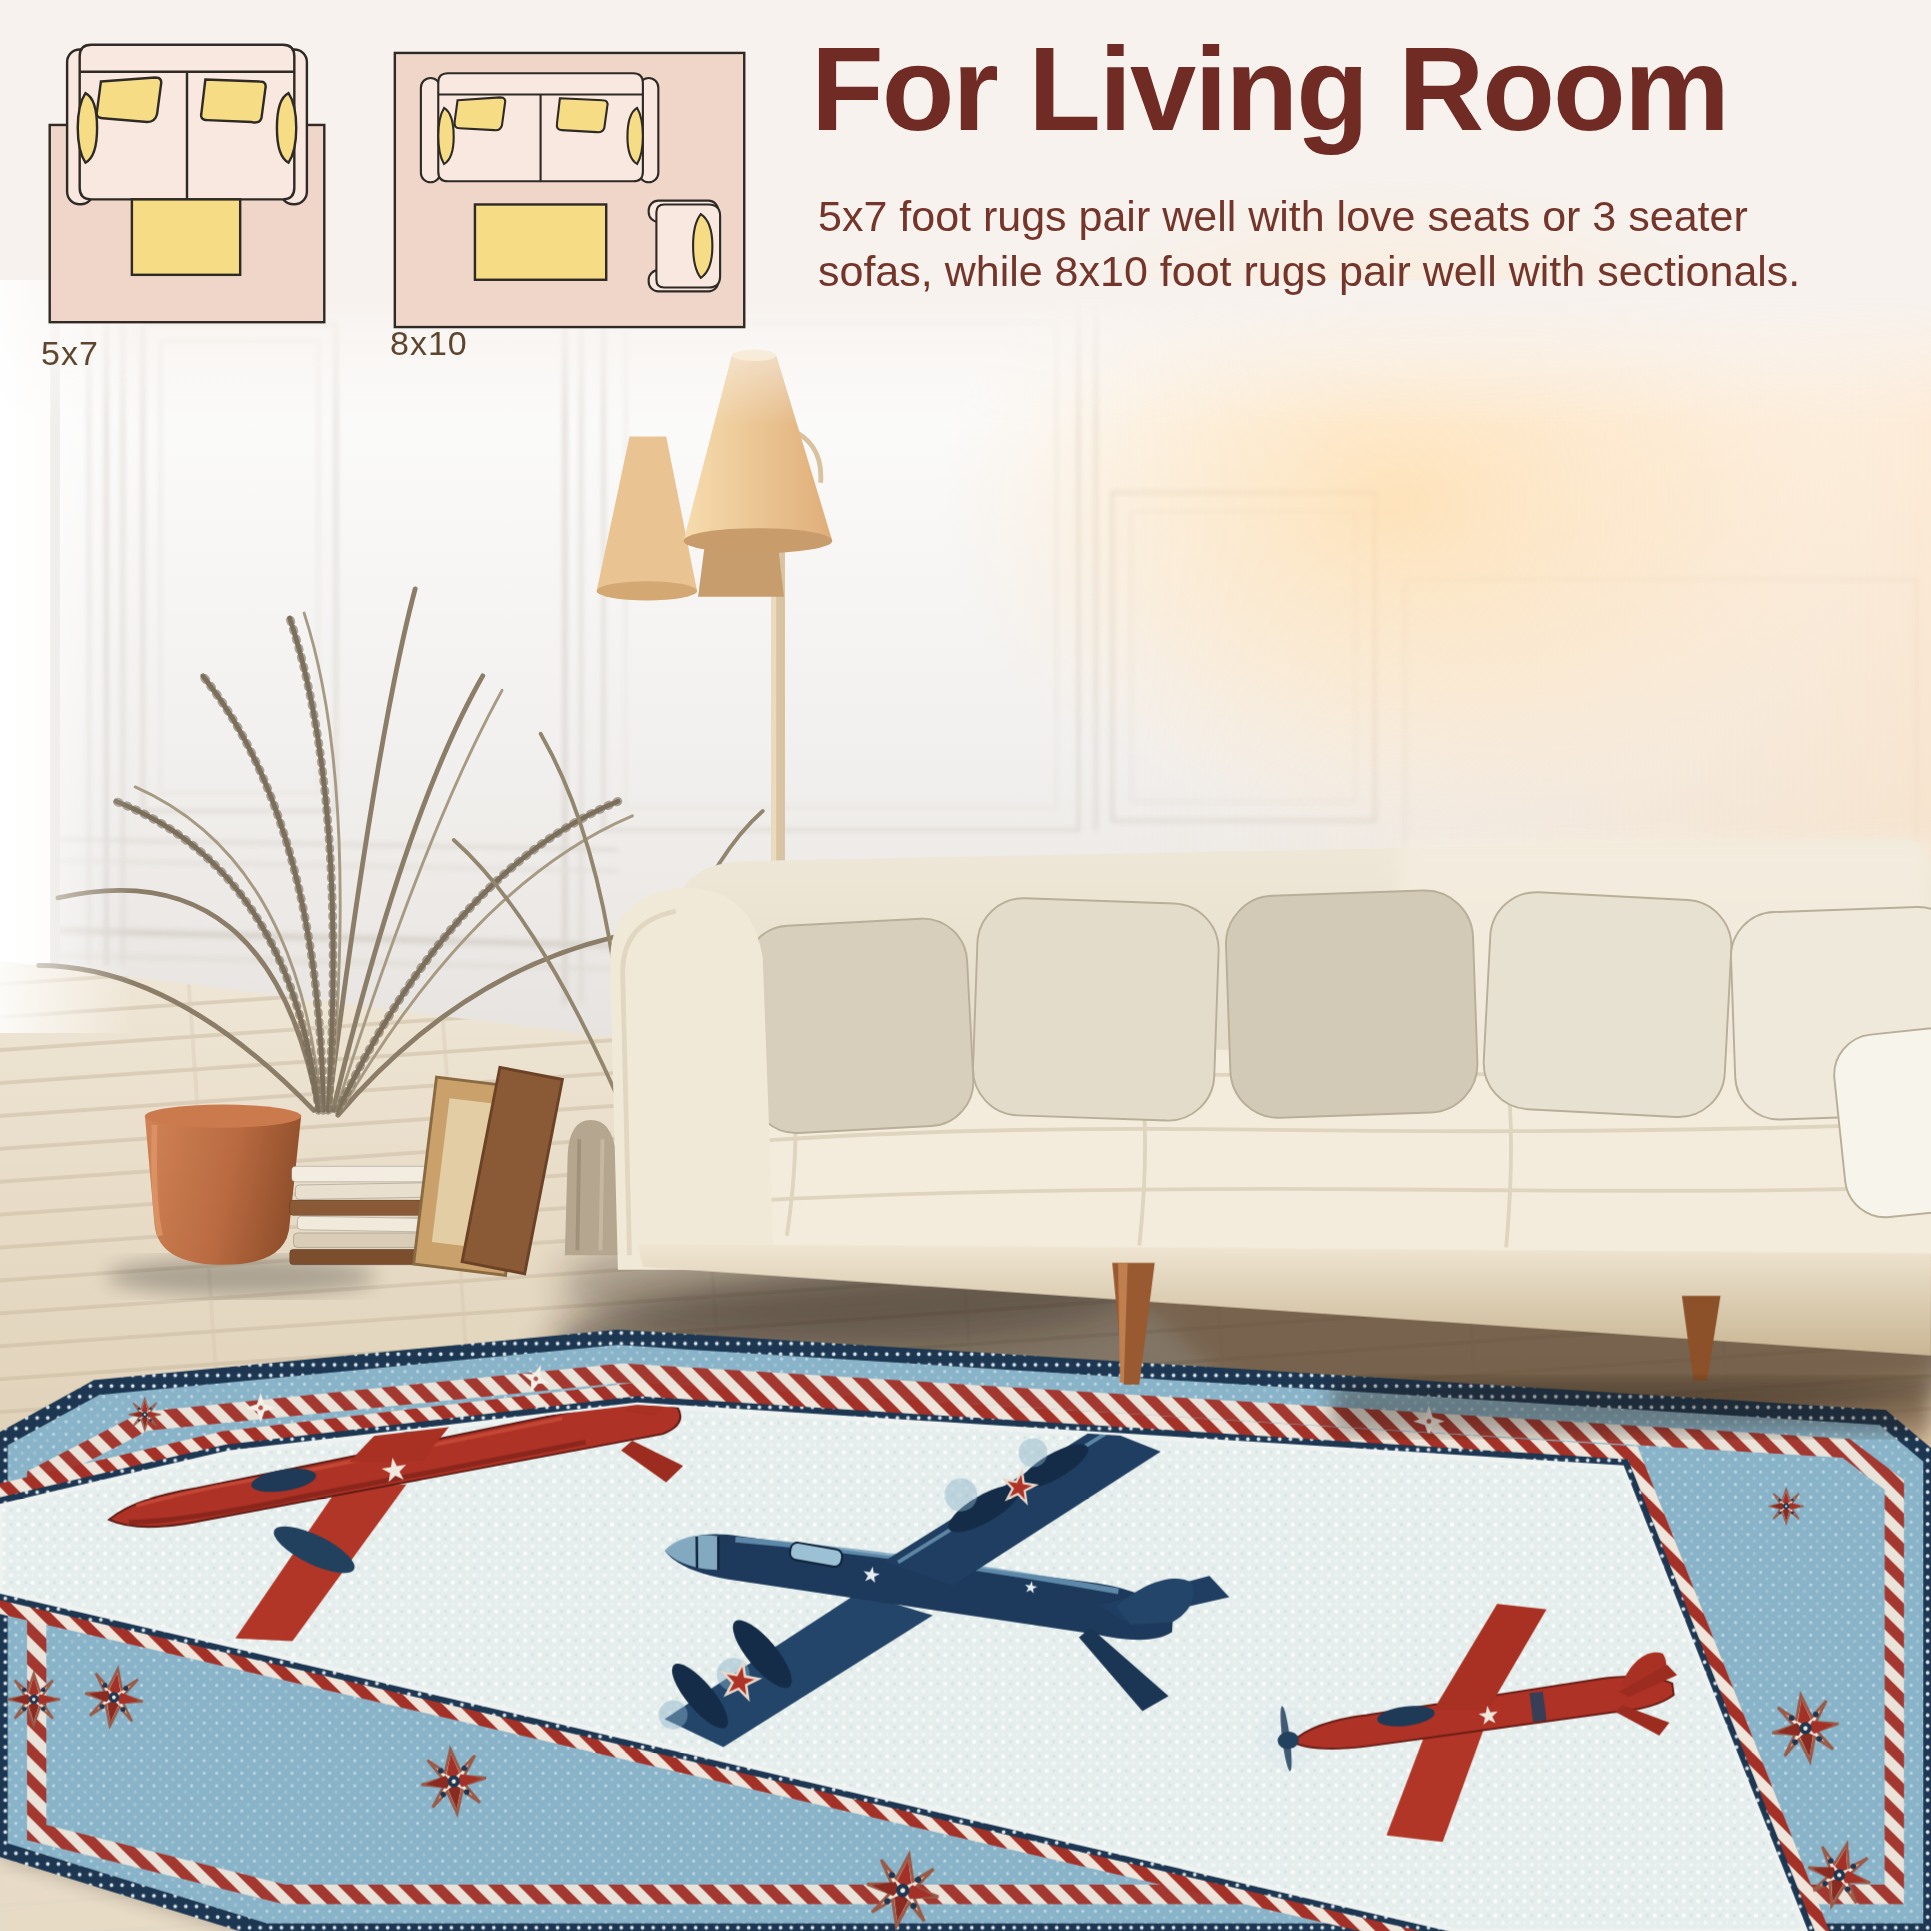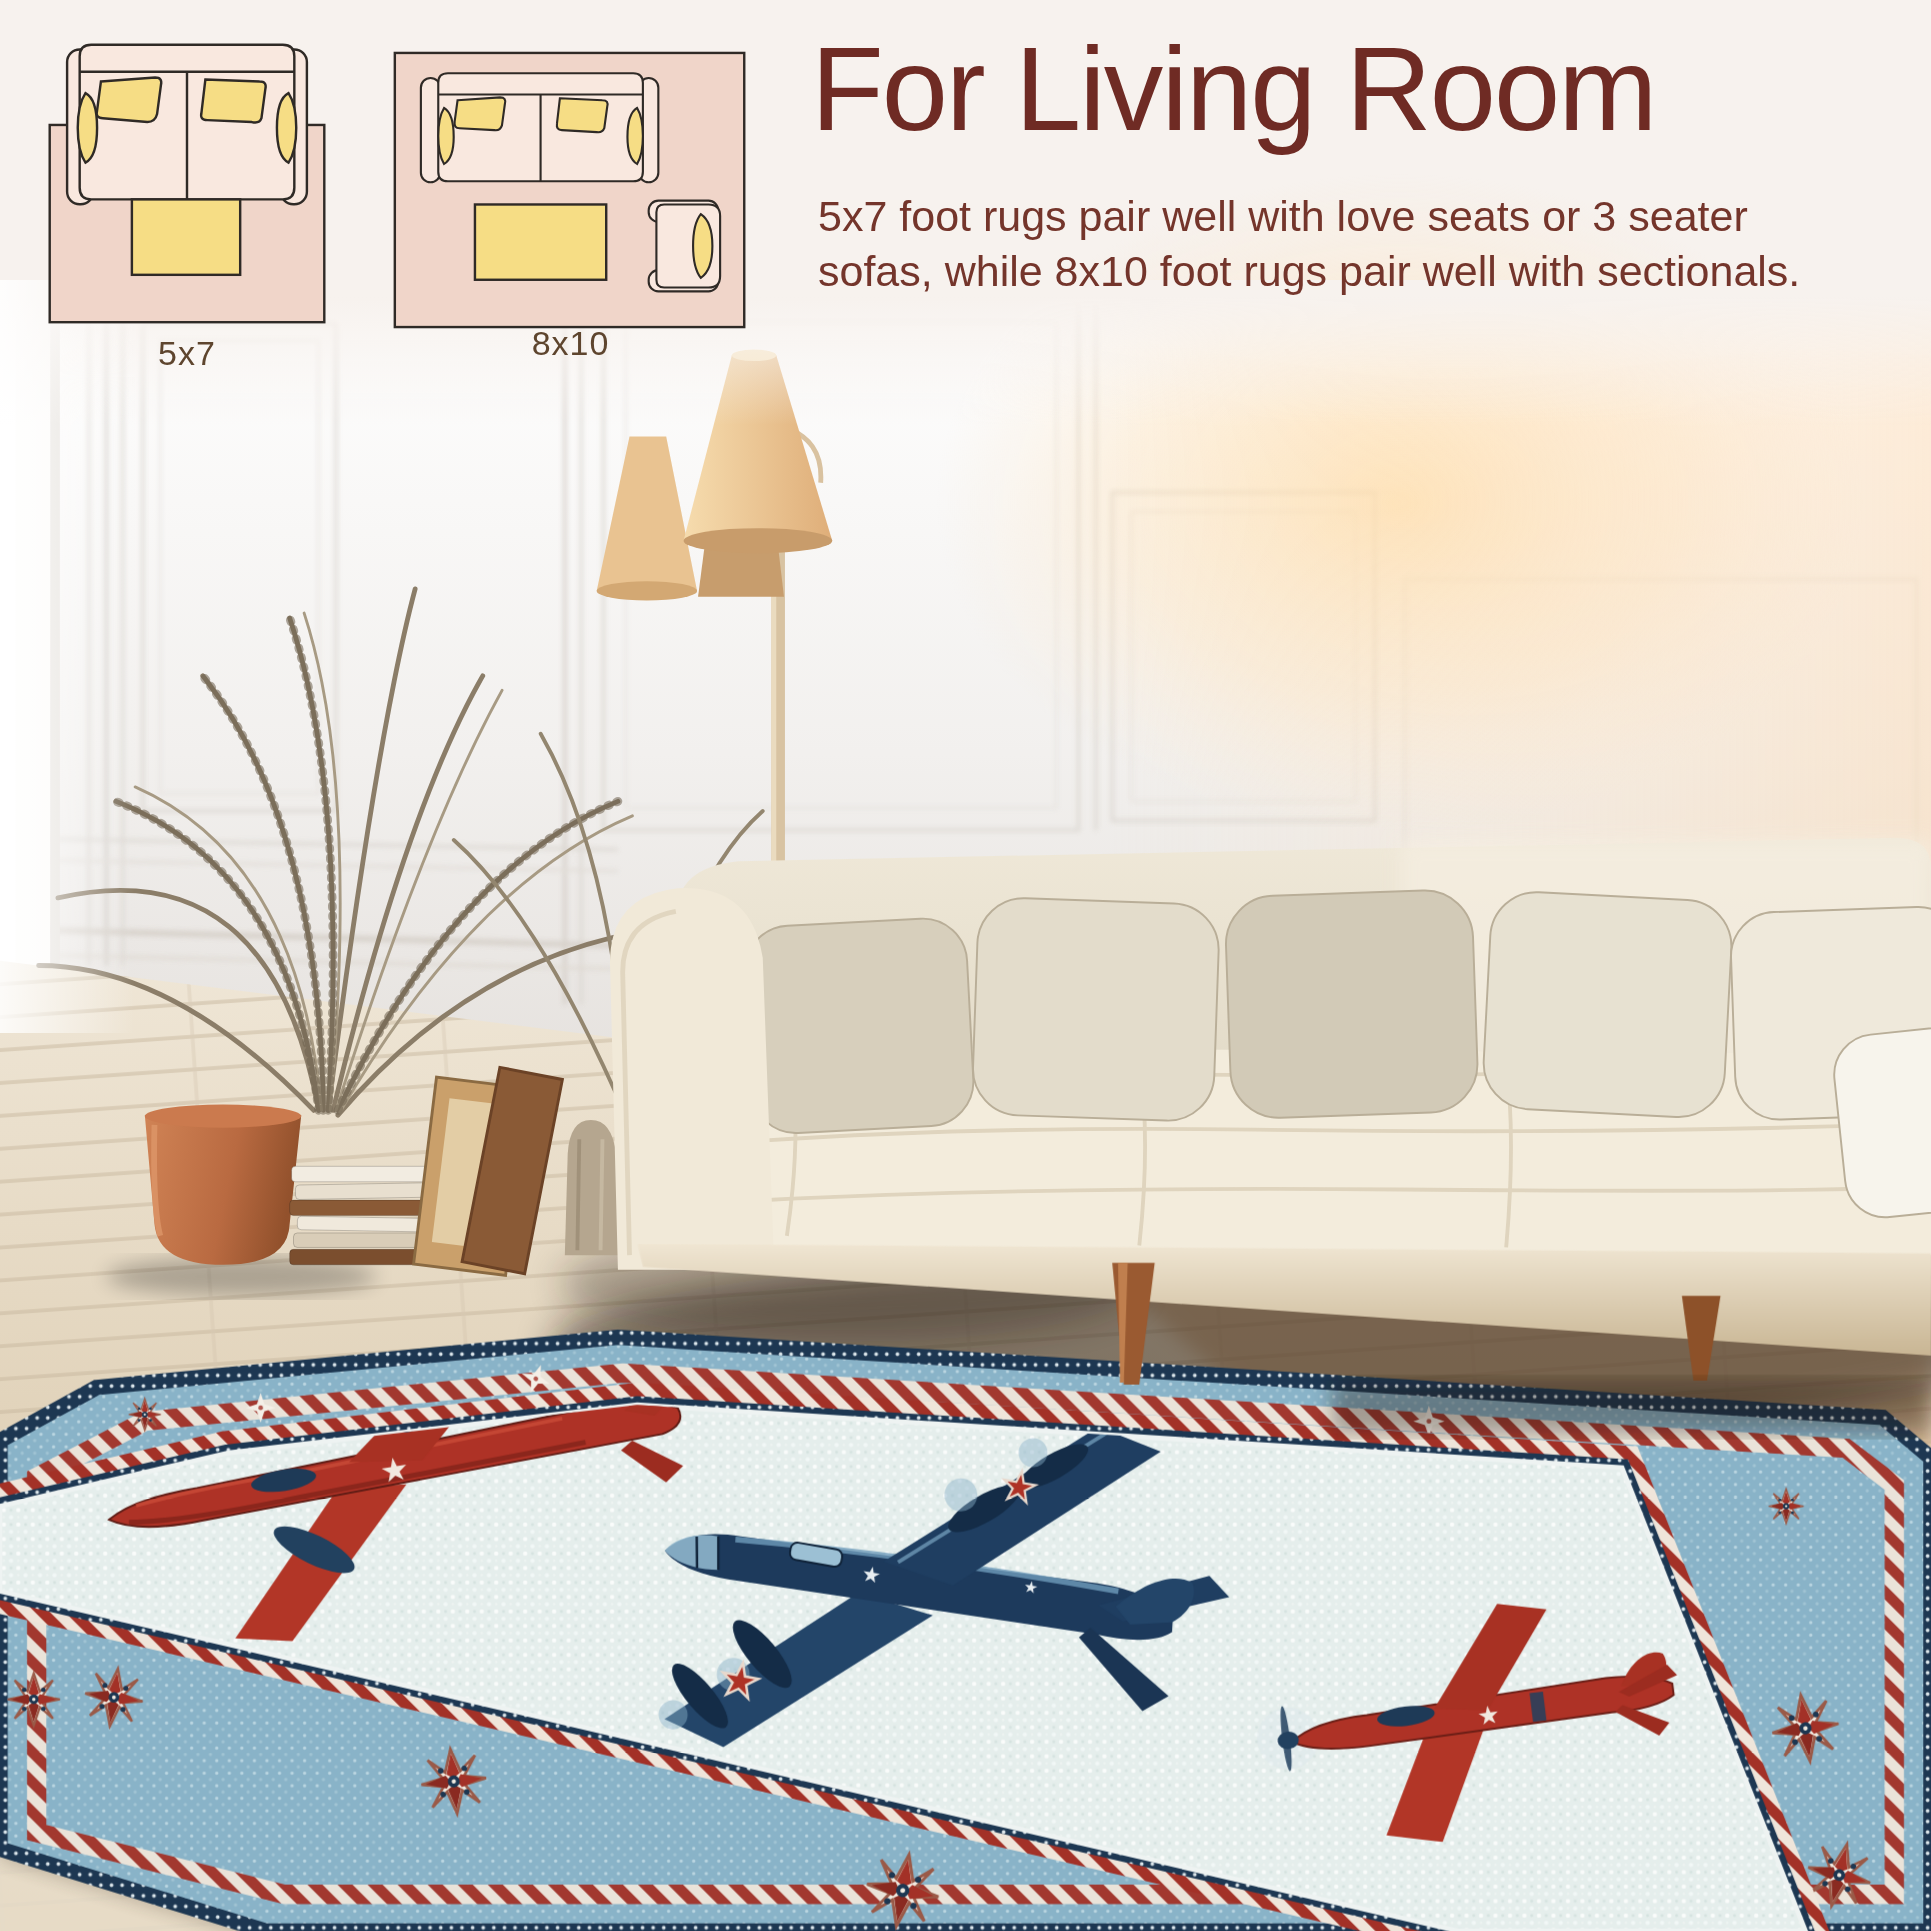--- a/index.html
+++ b/index.html
@@ -6,28 +6,28 @@
   body{
     width:1931px;height:1931px;position:relative;overflow:hidden;
     background:#f7f2ee;
     font-family:"Liberation Sans", sans-serif;
   }
   #scene-svg{position:absolute;left:0;top:0;z-index:1;}
   .diagram{position:absolute;z-index:3;}
   #diagram-5x7{left:41px;top:35px;width:292px;height:294px;}
   #diagram-8x10{left:390px;top:48px;width:361px;height:284px;}
   .diagram-label{
-    position:absolute;z-index:3;text-align:center;
+    position:absolute;z-index:3;text-align:left;
     color:#5e452e;font-size:34px;letter-spacing:1px;
   }
   #label-5x7{left:41px;top:334px;width:292px;}
   #label-8x10{left:390px;top:324px;width:361px;}
   #page-title{
     position:absolute;z-index:3;left:811px;top:29px;
-    color:#6f2b24;font-size:119px;font-weight:normal;letter-spacing:-1.9px;line-height:1;
+    color:#6f2b24;font-size:119px;font-weight:bold;letter-spacing:-1.9px;line-height:1;
     white-space:nowrap;
   }
   #page-desc{
     position:absolute;z-index:3;left:818px;top:189px;width:1120px;
     color:#74352b;font-size:43px;line-height:1.27;
   }
   .fade-top{
     position:absolute;z-index:2;left:0;top:280px;width:1931px;height:145px;
     background:linear-gradient(#f7f2ee 12%, rgba(247,242,238,0));
   }

